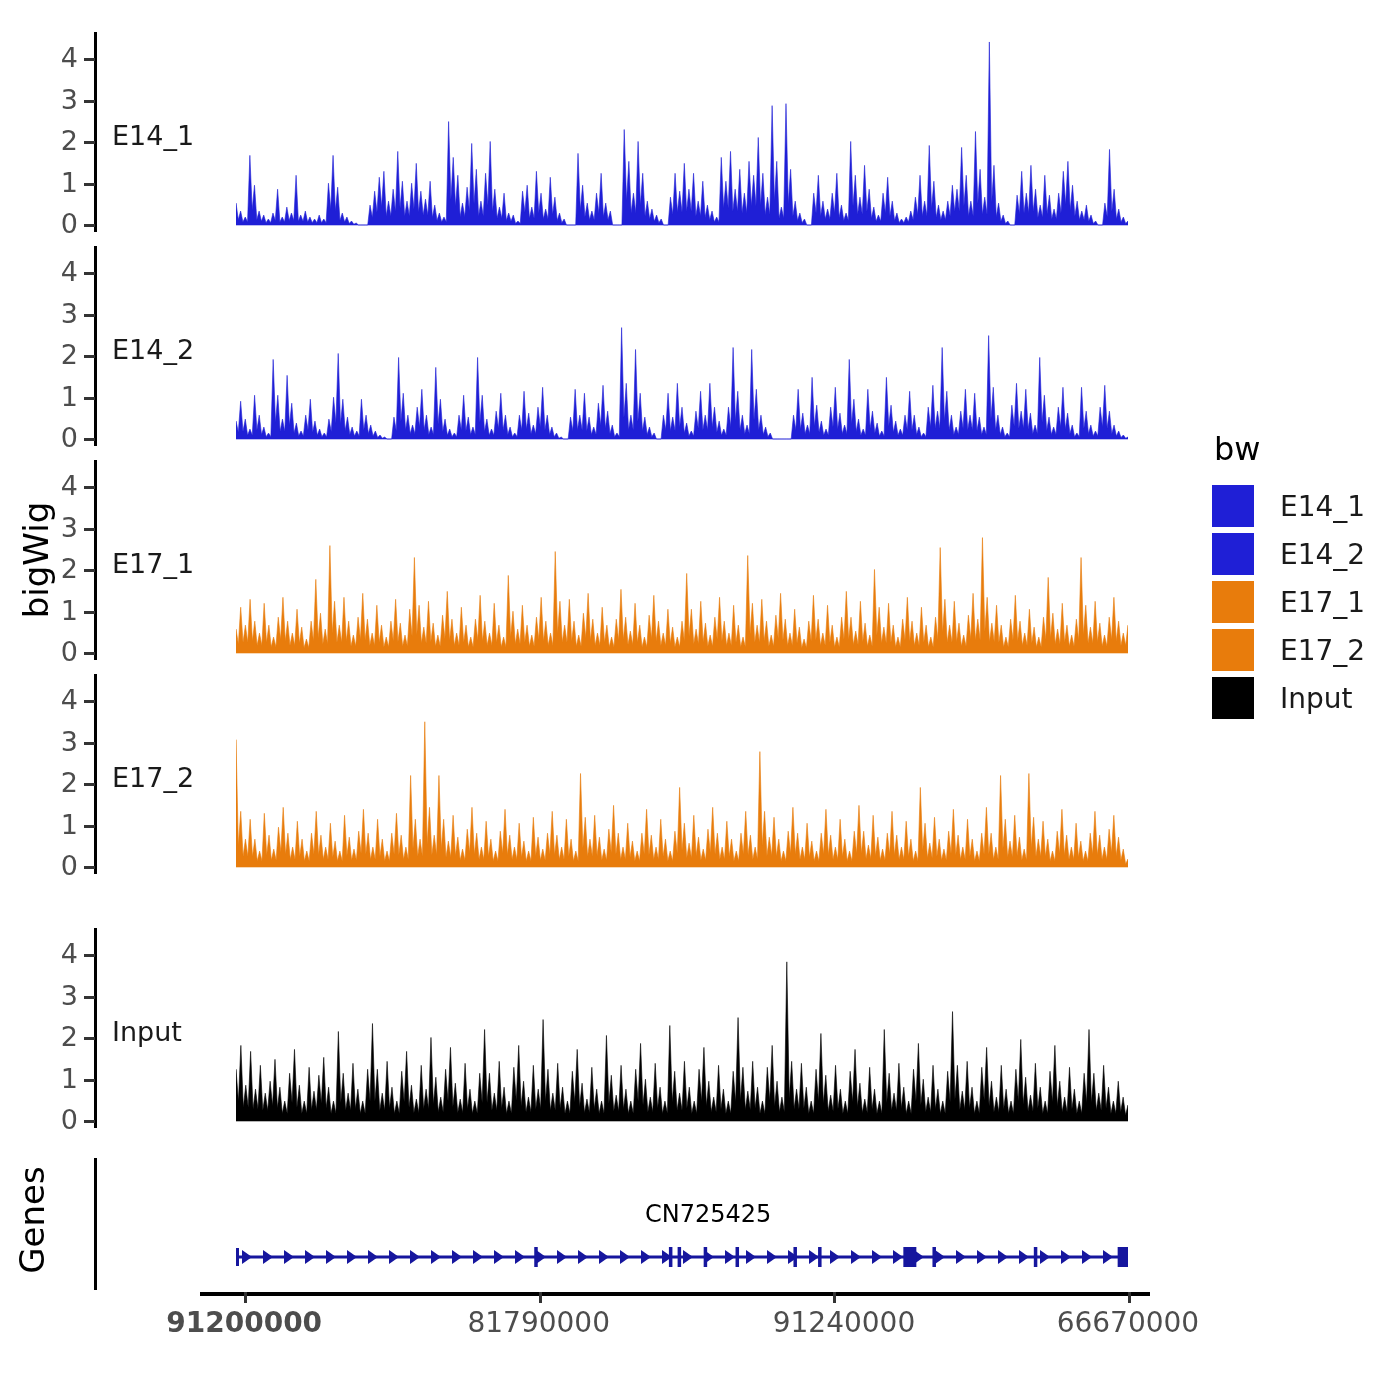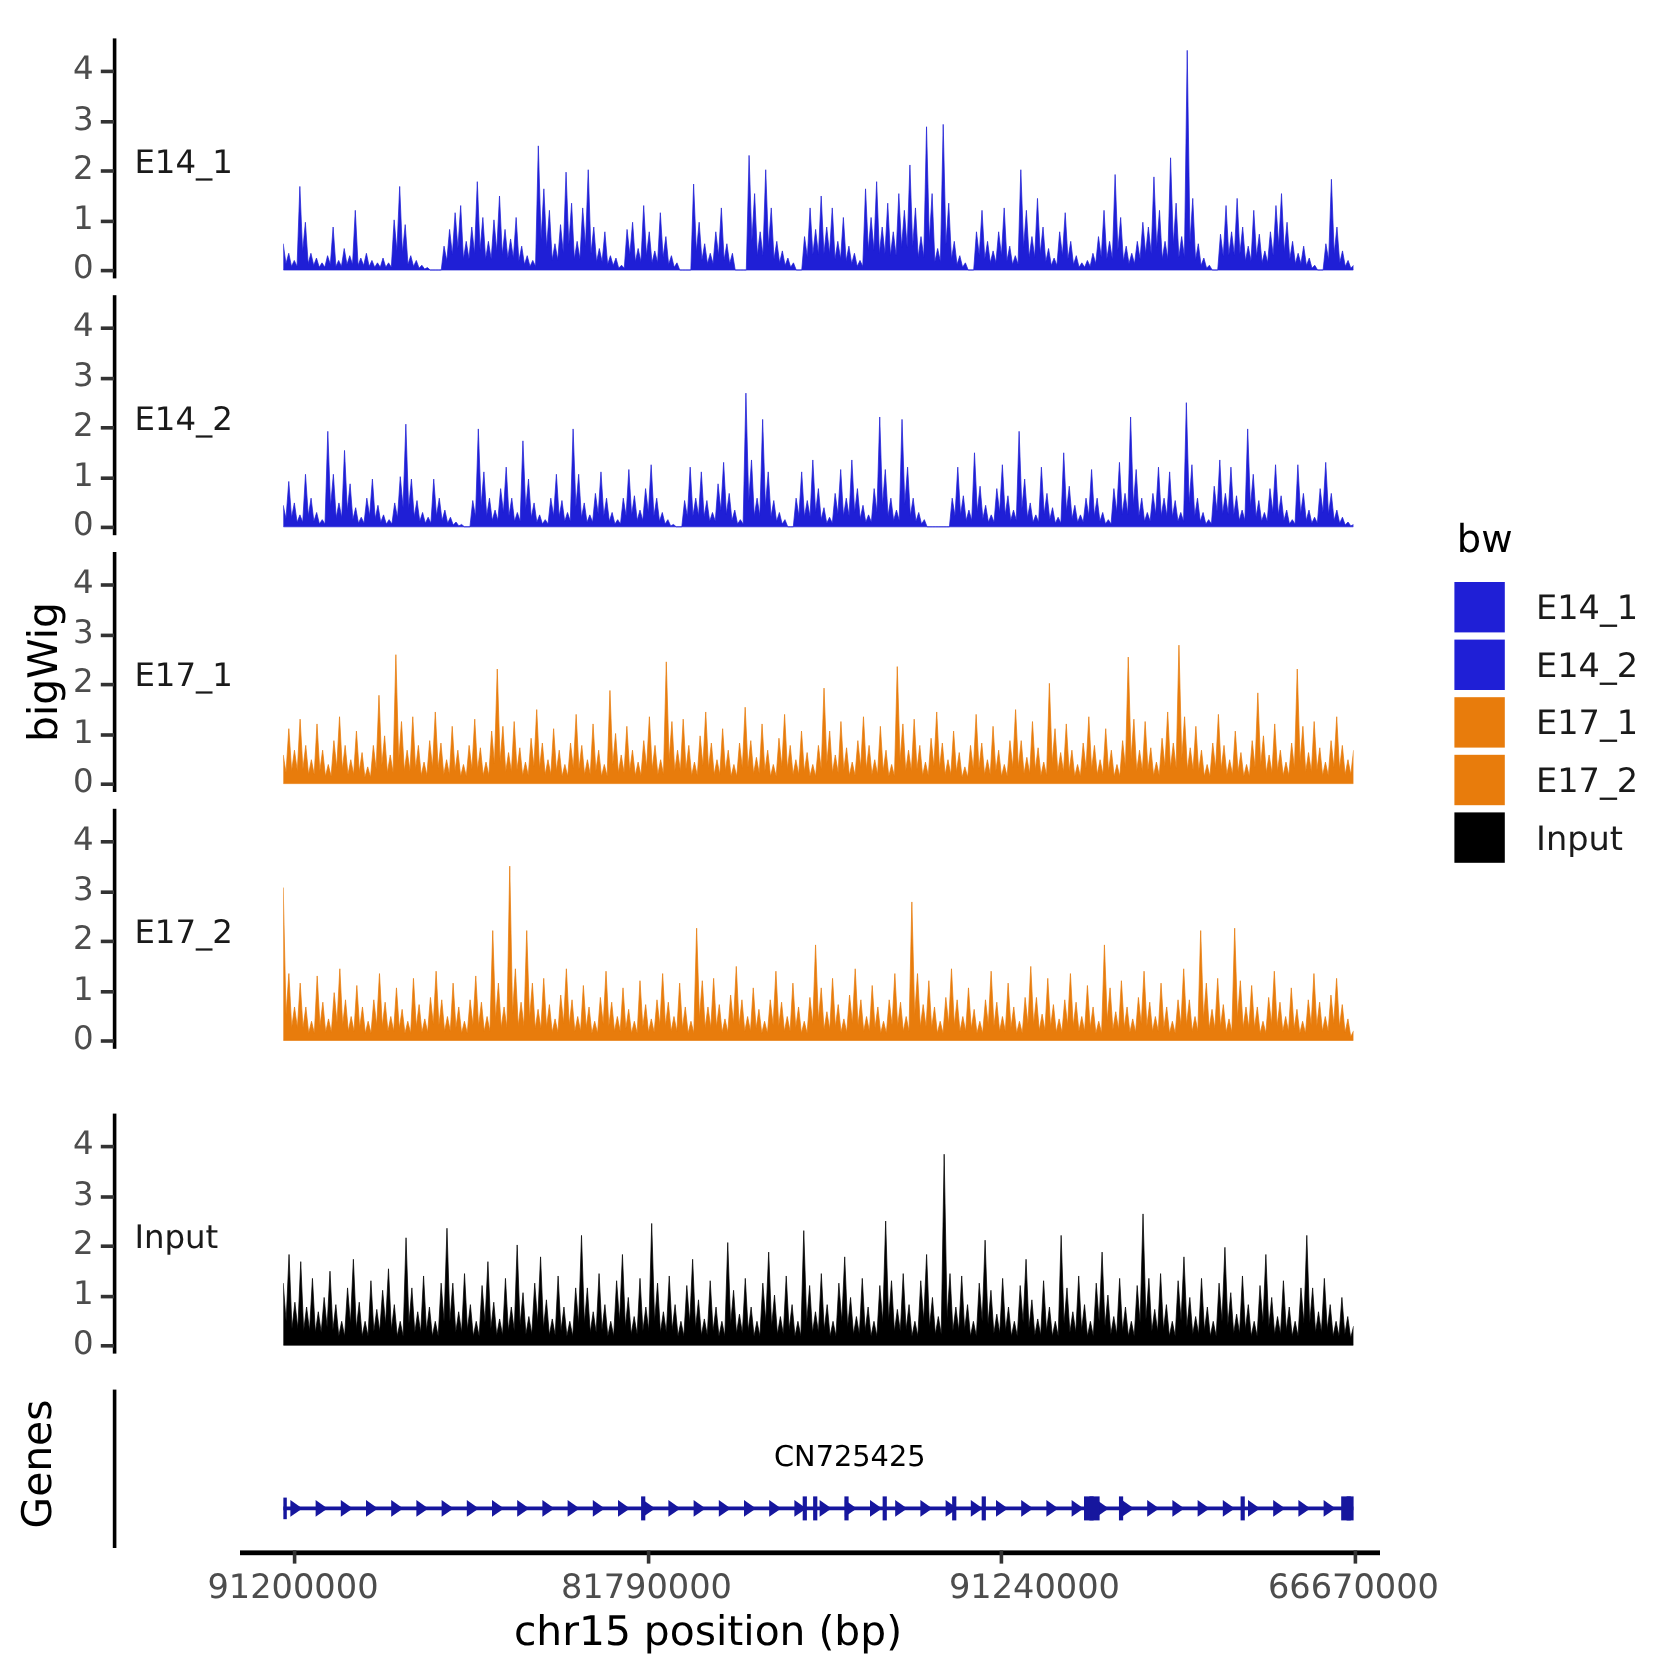--- a/index.html
+++ b/index.html
@@ -228,29 +228,28 @@
         <rect x="797.8246753246752" y="7" width="3.5" height="20" fill="#16169e"></rect>
         <rect x="886.1558441558441" y="7" width="3.5" height="20" fill="#16169e"></rect>
         <rect x="667.3441558441559" y="7" width="13" height="20" fill="#16169e"></rect>
         <rect x="881.6558441558441" y="7" width="13" height="20" fill="#16169e"></rect>
       </svg>
   </div>
 
   <div class="xaxis-line" style="left:200px;top:1292px;width:950px;"></div>
   <div id="xticks">
       <div class="xtick" style="left: 244.186px; top: 1292px;"></div>
-      <div class="xticklab" style="left: 154.186px; width: 180px; top: 1306px;">91200000</div>
+      <div class="xticklab" style="left: 154.186px; width: 180px; top: 1306px; font-weight: bold;">91200000</div>
       <div class="xtick" style="left: 538.76px; top: 1292px;"></div>
       <div class="xticklab" style="left: 448.76px; width: 180px; top: 1306px;">81790000</div>
       <div class="xtick" style="left: 833.333px; top: 1292px;"></div>
-      <div class="xticklab" style="left: 772px; width: 180px; top: 1306px;">91240000</div>
+      <div class="xticklab" style="left: 754px; width: 180px; top: 1306px;">91240000</div>
       <div class="xtick" style="left: 1127.91px; top: 1292px;"></div>
       <div class="xticklab" style="left: 1037.91px; width: 180px; top: 1306px;">66670000</div>
     </div>
-  <div class="xtitle" style="top:1340px;">chr15 position (bp)</div>
 
   <div class="legend">
     <div class="legend-title">bw</div>
     <div id="legend-rows">
         <div class="legend-row">
           <div class="swatch" style="background: rgb(31, 31, 214);"></div>
           <div class="legend-label">E14_1</div>
         </div>
         <div class="legend-row">
           <div class="swatch" style="background: rgb(31, 31, 214);"></div>

